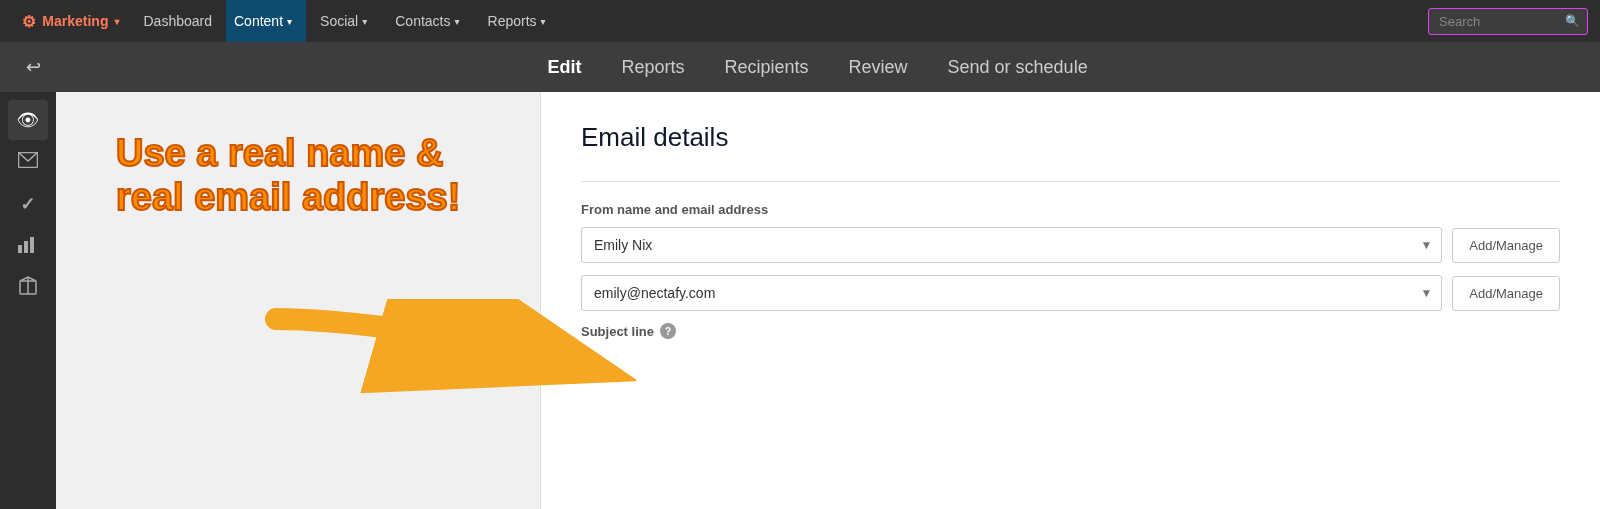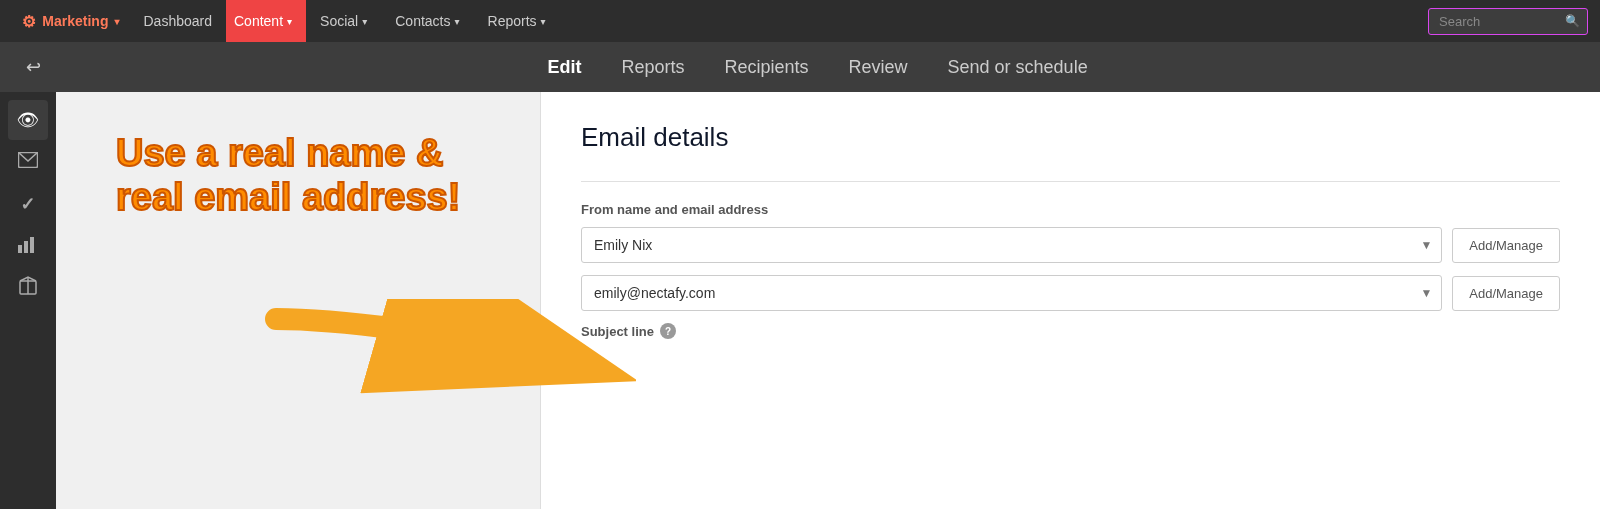--- a/index.html
+++ b/index.html
@@ -28,21 +28,21 @@
       color: #ccc;
       font-size: 14px;
       padding: 0 14px;
       height: 42px;
       display: flex;
       align-items: center;
       gap: 4px;
       cursor: pointer;
       white-space: nowrap;
     }
-    .nav-item.active { background: #ef4444; color: #fff; padding-left: 8px; }
+    .nav-item.active { background: #0c4a6e; color: #fff; padding-left: 8px; }
     .nav-item .caret { font-size: 10px; }
     .nav-spacer { flex: 1; }
     .nav-search {
       background: #3d3d3d;
       border: 1px solid #d946ef;
       border-radius: 3px;
       color: #aaa;
       font-size: 13px;
       padding: 5px 30px 5px 10px;
       width: 160px;

